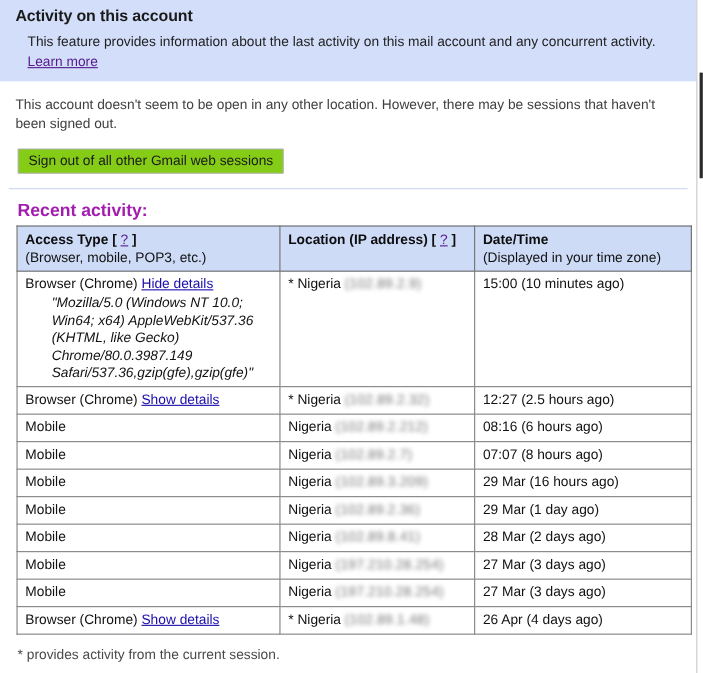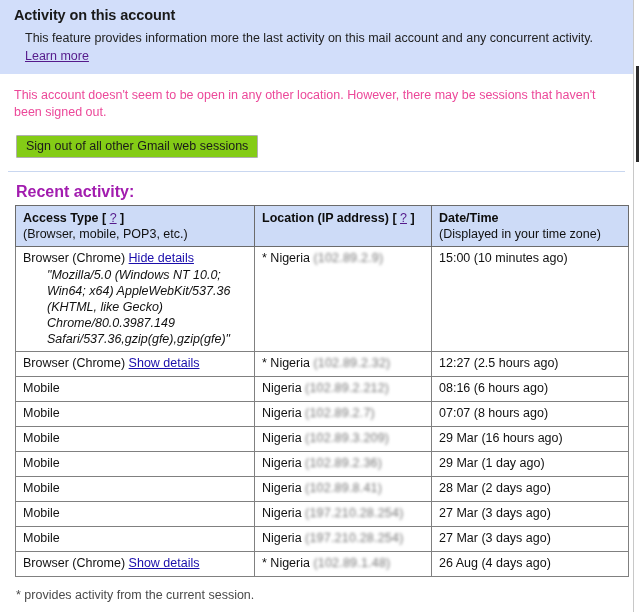--- a/index.html
+++ b/index.html
@@ -64,21 +64,21 @@
     text-decoration: underline;
     cursor: pointer;
     font-size: 12.5px;
     margin-top: 1px;
   }
 
   
   .intro {
     margin: 13px 14px 0 14px;
     font-size: 12.5px;
-    color: #ec4899;
+    color: #404040;
     line-height: 1.35;
     max-width: 608px;
   }
 
   
   .btn-wrap {
     margin: 14px 0 0 16px;
   }
   .signout-btn {
     font-family: "Liberation Sans", sans-serif;
@@ -176,21 +176,21 @@
   }
 </style>
 </head>
 <body>
 
 <div id="page">
 
   <div class="banner">
     <div class="banner-title">Activity on this account</div>
     <div class="banner-body">
-      <span>This feature provides information more the last activity on this mail account and any concurrent activity.</span><br>
+      <span>This feature provides information about the last activity on this mail account and any concurrent activity.</span><br>
       <span class="banner-link">Learn more</span>
     </div>
   </div>
 
   <div class="intro">This account doesn't seem to be open in any other location. However, there may be sessions that haven't been signed out.</div>
 
   <div class="btn-wrap">
     <button class="signout-btn">Sign out of all other Gmail web sessions</button>
   </div>
 
@@ -266,21 +266,21 @@
             <td><span>27 Mar (3 days ago)</span></td>
           </tr>
           <tr class="std">
             <td><span>Mobile</span></td>
             <td><span>Nigeria</span> <span class="ip">(197.210.28.254)</span></td>
             <td><span>27 Mar (3 days ago)</span></td>
           </tr>
           <tr class="std">
             <td><span>Browser (Chrome)</span> <span class="details-link">Show details</span></td>
             <td><span class="star">*</span> <span>Nigeria</span> <span class="ip">(102.89.1.48)</span></td>
-            <td><span>26 Aug (4 days ago)</span></td>
+            <td><span>26 Apr (4 days ago)</span></td>
           </tr>
         </tbody>
     </table>
   </div>
 
   <div class="footnote">* provides activity from the current session.</div>
 
 </div>
 
 <div id="right-edge">

